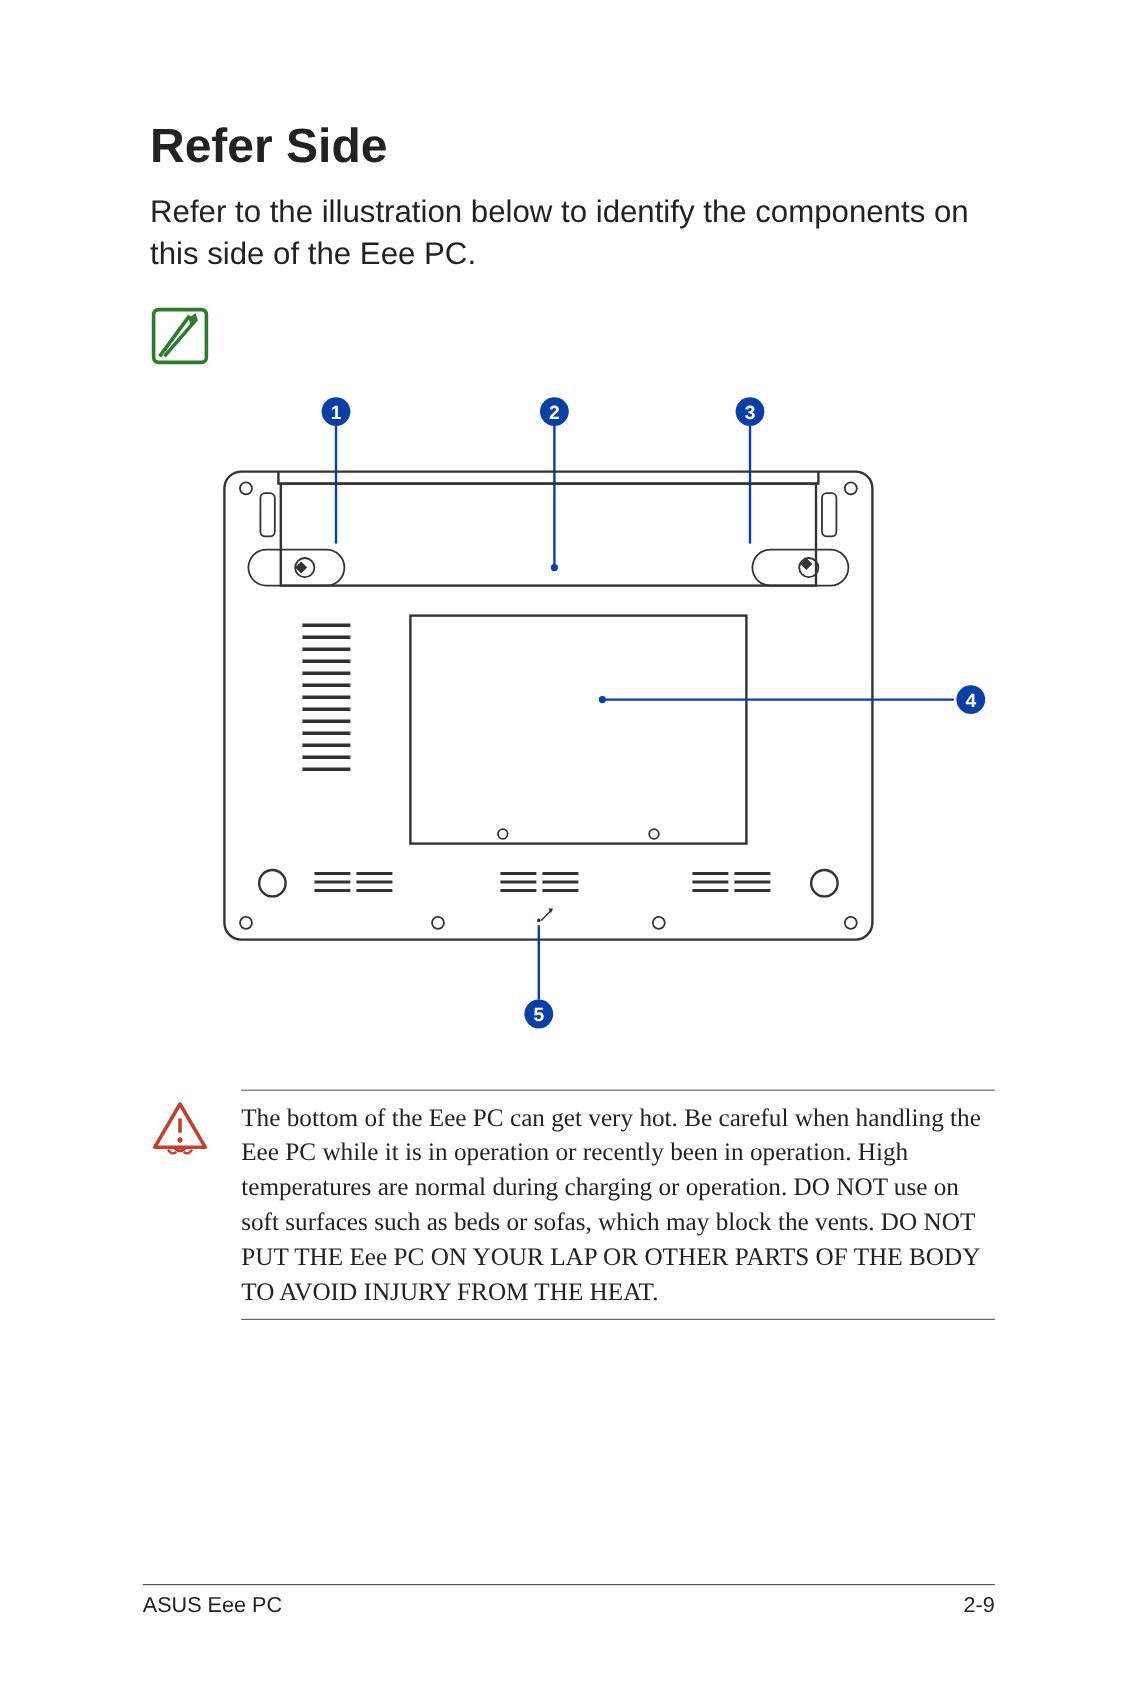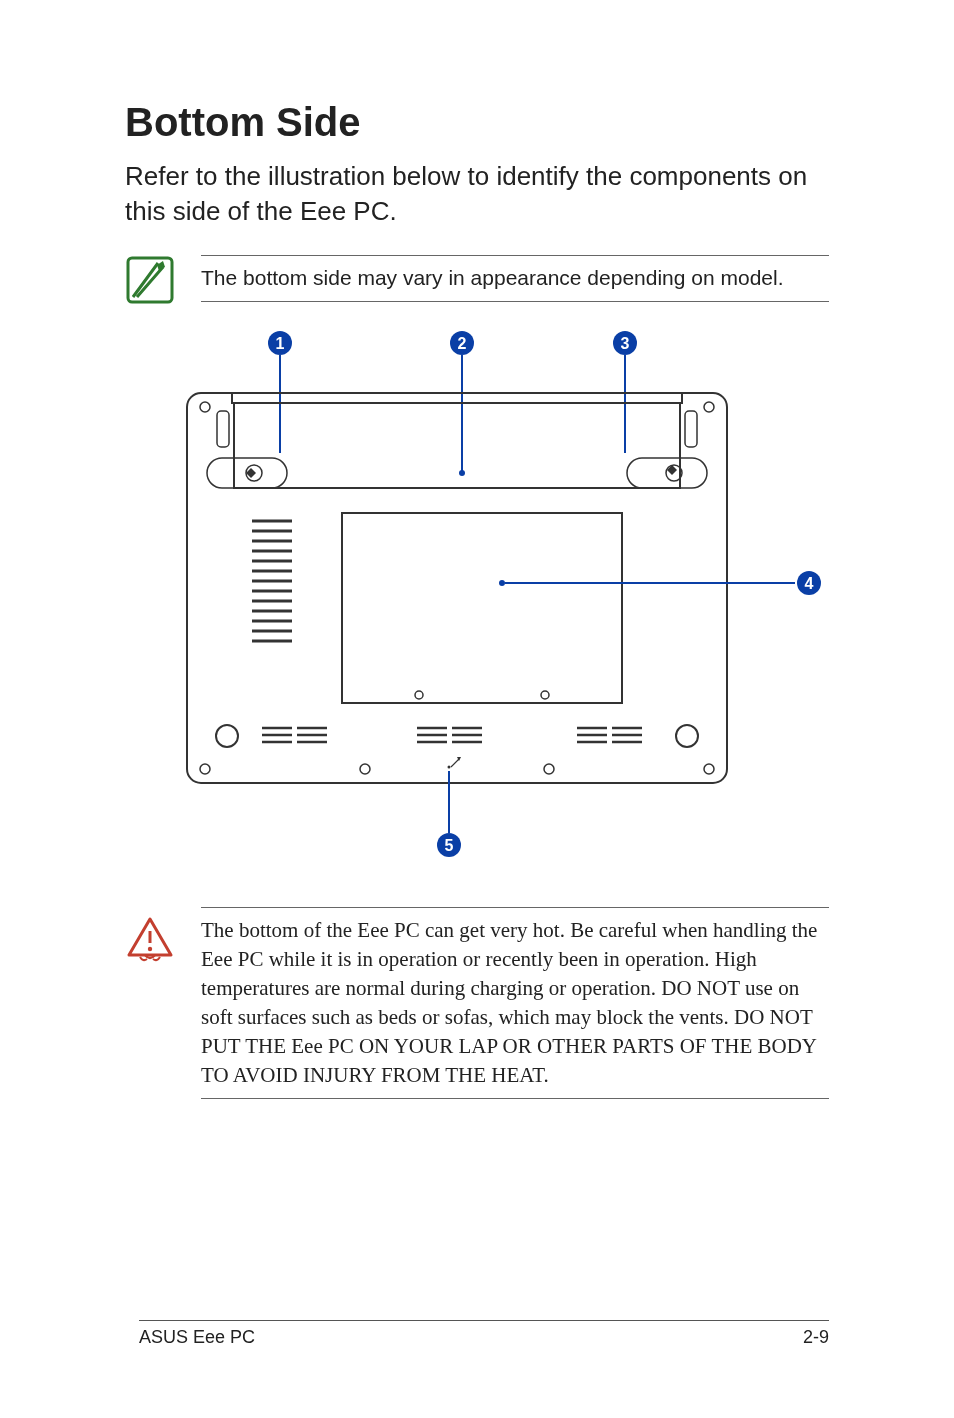--- a/index.html
+++ b/index.html
@@ -48,48 +48,47 @@
     align-items: flex-start;
     font-family: Liberation Serif, serif;
   }
   .warn-icon { margin-top: 6px; }
   .diagram-wrap {
     width: 700px;
     margin: 10px auto 0 auto;
   }
   .footer {
     position: absolute;
-    left: 139px;
+    left: 119px;
     right: 125px;
     bottom: 70px;
     border-top: 1px solid #555;
     padding-top: 6px;
     font-size: 18px;
     display: flex;
     justify-content: space-between;
   }
 </style>
 </head>
 <body>
 
 <div class="page">
 
-  <h1>Bottom Side</h1>
+  <h1>Refer Side</h1>
 
   <p class="intro">Refer to the illustration below to identify the components on this side of the Eee PC.</p>
 
   <div class="note-block">
     <span class="note-icon">
       <svg viewBox="0 0 50 50" width="50" height="50">
         <rect x="3" y="3" width="44" height="44" rx="4" fill="none" stroke="#2f7a2f" stroke-width="3"></rect>
         <path d="M33 8 L8 42 M38 12 L12 42" stroke="#2f7a2f" stroke-width="3" fill="none"></path>
         <path d="M32 10 l6 -4 l2 6 l-6 4 z" fill="#2f7a2f"></path>
       </svg>
     </span>
-    <div class="note-text">The bottom side may vary in appearance depending on model.</div>
   </div>
 
   <div class="diagram-wrap">
     <svg viewBox="0 0 700 540" width="700" height="540">
 
       <g font-family="Arial" font-size="16" font-weight="700" fill="#fff" text-anchor="middle">
         <circle cx="153" cy="20" r="12" fill="#0a3fa6"></circle>
         <text x="153" y="26">1</text>
         <circle cx="335" cy="20" r="12" fill="#0a3fa6"></circle>
         <text x="335" y="26">2</text>

